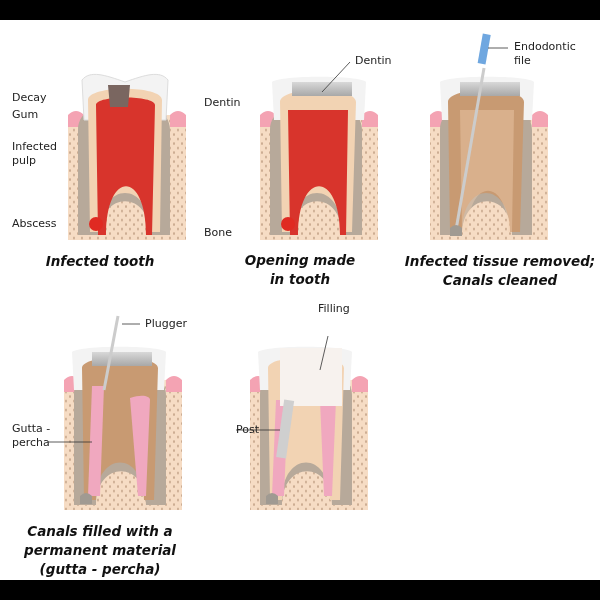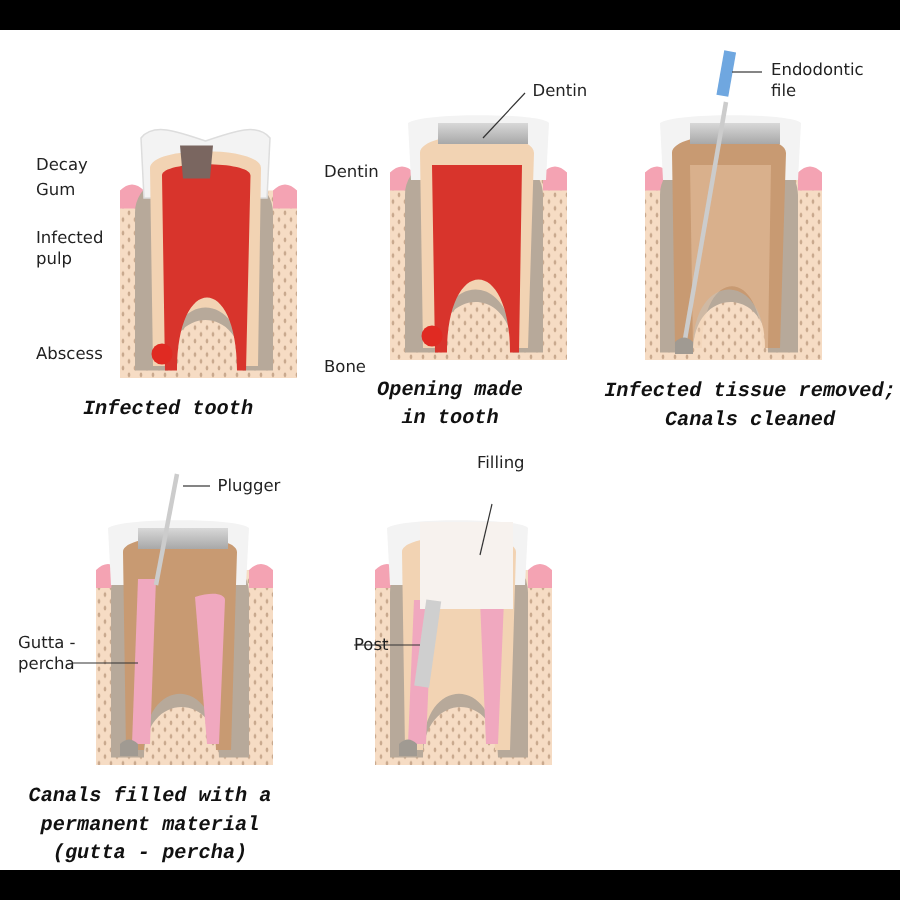--- a/index.html
+++ b/index.html
@@ -1,21 +1,21 @@
 <!DOCTYPE html>
 <html><head>
 <meta charset="utf-8">
 <style>
   html,body{margin:0;padding:0;}
   body{width:600px;height:600px;background:#000;position:relative;overflow:hidden;font-family:"DejaVu Sans","Liberation Sans",sans-serif;}
   .canvas{position:absolute;left:0;top:20px;width:600px;height:560px;background:#fff;}
   .panel{position:absolute;width:200px;height:280px;}
   .tooth-svg{position:absolute;left:0;top:0;}
   .lbl{position:absolute;font-size:11px;color:#222;line-height:14px;white-space:pre-line;}
-  .cap{position:absolute;left:0;width:200px;text-align:center;font-weight:bold;font-style:italic;font-size:13.5px;color:#111;line-height:19px;white-space:pre-line;font-family:Liberation Mono, monospace;}
+  .cap{position:absolute;left:0;width:200px;text-align:center;font-weight:bold;font-style:italic;font-size:13.5px;color:#111;line-height:19px;white-space:pre-line;}
   .bar-top{position:absolute;left:0;top:0;width:600px;height:20px;background:#000;}
   .bar-bot{position:absolute;left:0;top:580px;width:600px;height:20px;background:#000;}
 </style>
 </head>
 <body>
 
 <div class="bar-top"></div>
 <div class="canvas">
 
   <svg width="0" height="0" style="position:absolute">
@@ -29,21 +29,21 @@
         <stop offset="0" stop-color="#ffffff"></stop>
         <stop offset="1" stop-color="#dcdcdc"></stop>
       </linearGradient>
       <linearGradient id="grayG" x1="0" y1="0" x2="0" y2="1">
         <stop offset="0" stop-color="#d8d8d8"></stop>
         <stop offset="1" stop-color="#a8a8a8"></stop>
       </linearGradient>
     </defs>
   </svg>
 
-  <div class="panel" style="left:0;top:12px;margin-left:12px;">
+  <div class="panel" style="left:0;top:0;">
     <svg class="tooth-svg" width="200" height="280">
       <rect x="68" y="95" width="118" height="125" fill="url(#dots)"></rect>
       <path d="M68 95 q8 -8 16 0 v12 h-16z M170 95 q8 -8 16 0 v12 h-16z" fill="#f4a3b3"></path>
       <path d="M78 110 C78 70 170 70 170 110 L170 215 L150 215 C150 170 100 170 100 215 L78 215 Z" fill="#b7a99a"></path>
       <path d="M82 60 C90 50 105 55 125 62 C145 55 160 50 168 60 L166 100 L84 100 Z" fill="#f3f3f3" stroke="#ddd"></path>
       <path d="M88 80 C88 65 162 65 162 80 L160 212 L150 212 C150 160 100 160 100 212 L90 212 Z" fill="#f2d3b3"></path>
       <path d="M96 85 C96 75 155 75 155 85 L152 215 L146 215 C146 150 106 150 106 215 L98 215 Z" fill="#d8342c"></path>
       <path d="M108 65 h22 l-2 22 h-18 z" fill="#7a6660"></path>
       <circle cx="96" cy="204" r="7" fill="#e02a22"></circle>
     </svg>

